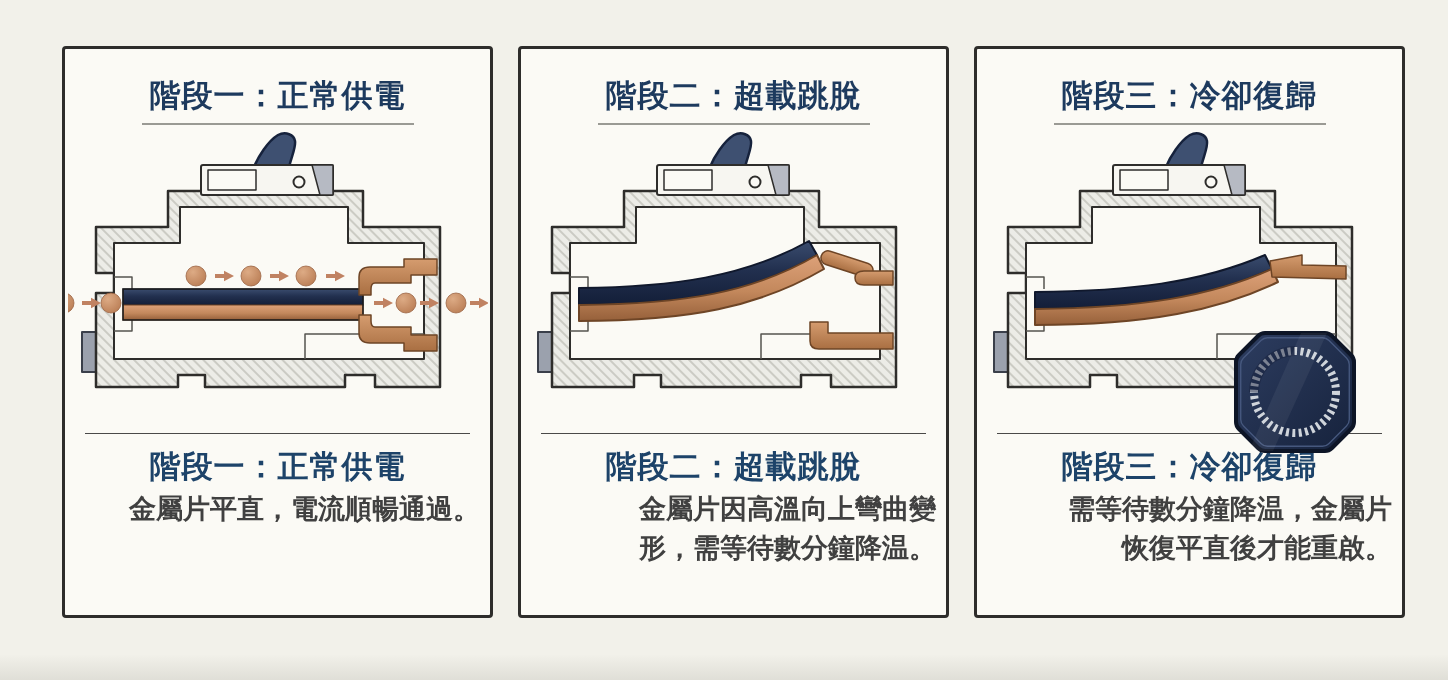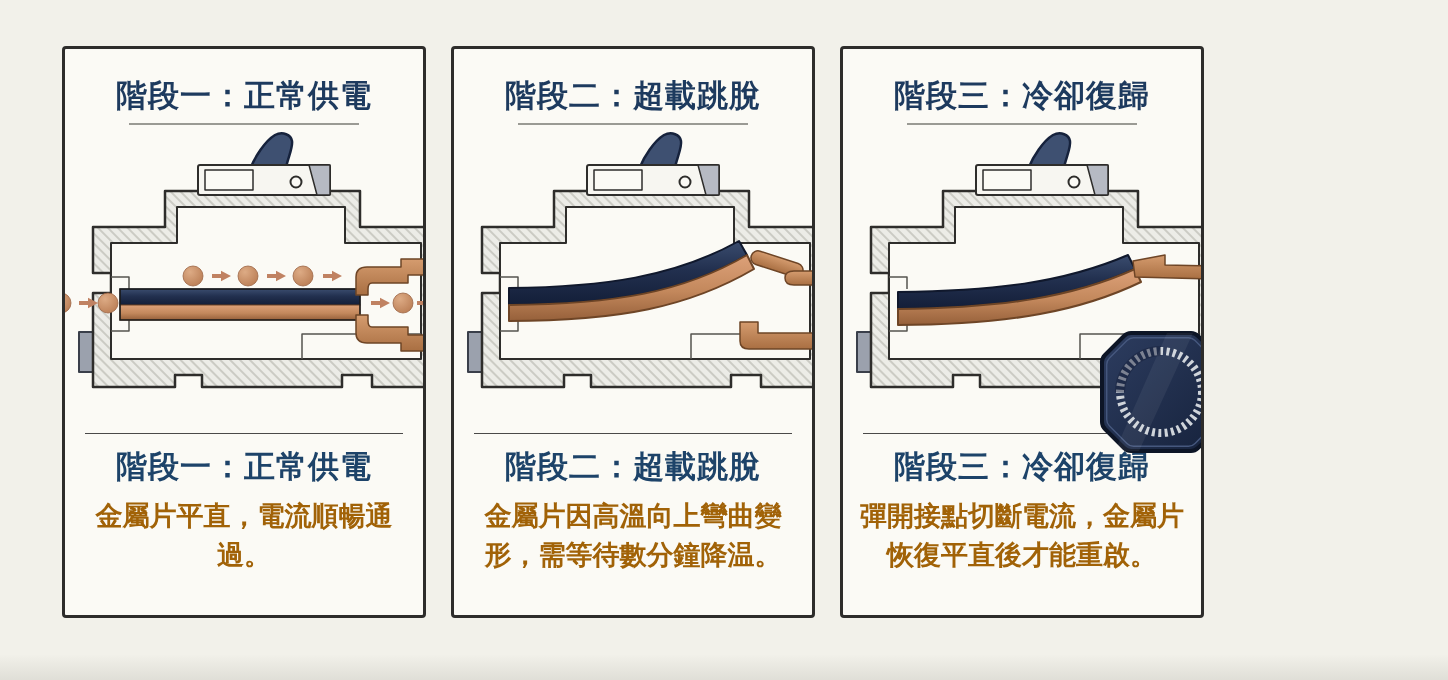--- a/index.html
+++ b/index.html
@@ -9,21 +9,21 @@
     font-family:"Liberation Sans","DejaVu Sans",sans-serif;
     overflow:hidden;
     position:relative;
   }
   .stage-row {
     display:flex;
     gap:25px;
     padding:46px 0 0 62px;
   }
   .panel {
-    width:364px;
+    width:431px;
     height:572px;
     background:#fbfaf5;
     border:3px solid #2e2d2b;
     border-radius:4px;
     position:relative;
     overflow:hidden;
   }
   .panel-title {
     margin-top:28px;
     text-align:center;
@@ -55,25 +55,25 @@
   .panel-heading {
     margin-top:14px;
     text-align:center;
     font-size:31px;
     font-weight:bold;
     color:#1d4369;
     letter-spacing:1px;
     line-height:1.2;
   }
   .panel-desc {
-    margin-top:12px;
-    text-align:center;
+    margin-top:5px;
+    text-align:right;
     font-size:27px;
     font-weight:700;
-    color:#a16207;
+    color:#404040;
     line-height:1.42;
     white-space:pre-line;
     padding:0 10px;
   }
   .timer-badge {
     position:absolute;
     left:252px;
     top:277px;
     width:132px;
     height:132px;
@@ -244,19 +244,19 @@
         <path d="M36,7 L96,7 Q100,7 103,10 L122,29 Q125,32 125,36 L125,96 Q125,100 122,103 L103,122 Q100,125 96,125 L36,125 Q32,125 29,122 L10,103 Q7,100 7,96 L7,36 Q7,32 10,29 L29,10 Q32,7 36,7 Z" fill="url(#timG)" stroke="#0d1526" stroke-width="4" stroke-linejoin="round"></path>
         <path d="M36,7 L96,7 Q100,7 103,10 L122,29 Q125,32 125,36 L125,96 Q125,100 122,103 L103,122 Q100,125 96,125 L36,125 Q32,125 29,122 L10,103 Q7,100 7,96 L7,36 Q7,32 10,29 L29,10 Q32,7 36,7 Z" transform="translate(66,66) scale(0.92) translate(-66,-66)" fill="none" stroke="#46587e" stroke-width="1.5"></path>
         <circle cx="66" cy="66" r="41" fill="none" stroke="#cfd4da" stroke-width="8" stroke-dasharray="3 3.4"></circle>
         <path d="M25,66 A41,41 0 0 1 66,25" fill="none" stroke="rgba(22,32,58,0.45)" stroke-width="10"></path>
         <polygon points="20,125 72,7 98,7 44,125" fill="#ffffff" opacity="0.06"></polygon>
       </svg>
     </div>
 
     <div class="mid-divider"></div>
     <h3 class="panel-heading">階段三：冷卻復歸</h3>
-    <p class="panel-desc">彈開接點切斷電流，金屬片
+    <p class="panel-desc">需等待數分鐘降温，金屬片
 恢復平直後才能重啟。</p>
   </section>
 
 </div>
 
 <div class="bottom-shade"></div>
 
 </body></html>

